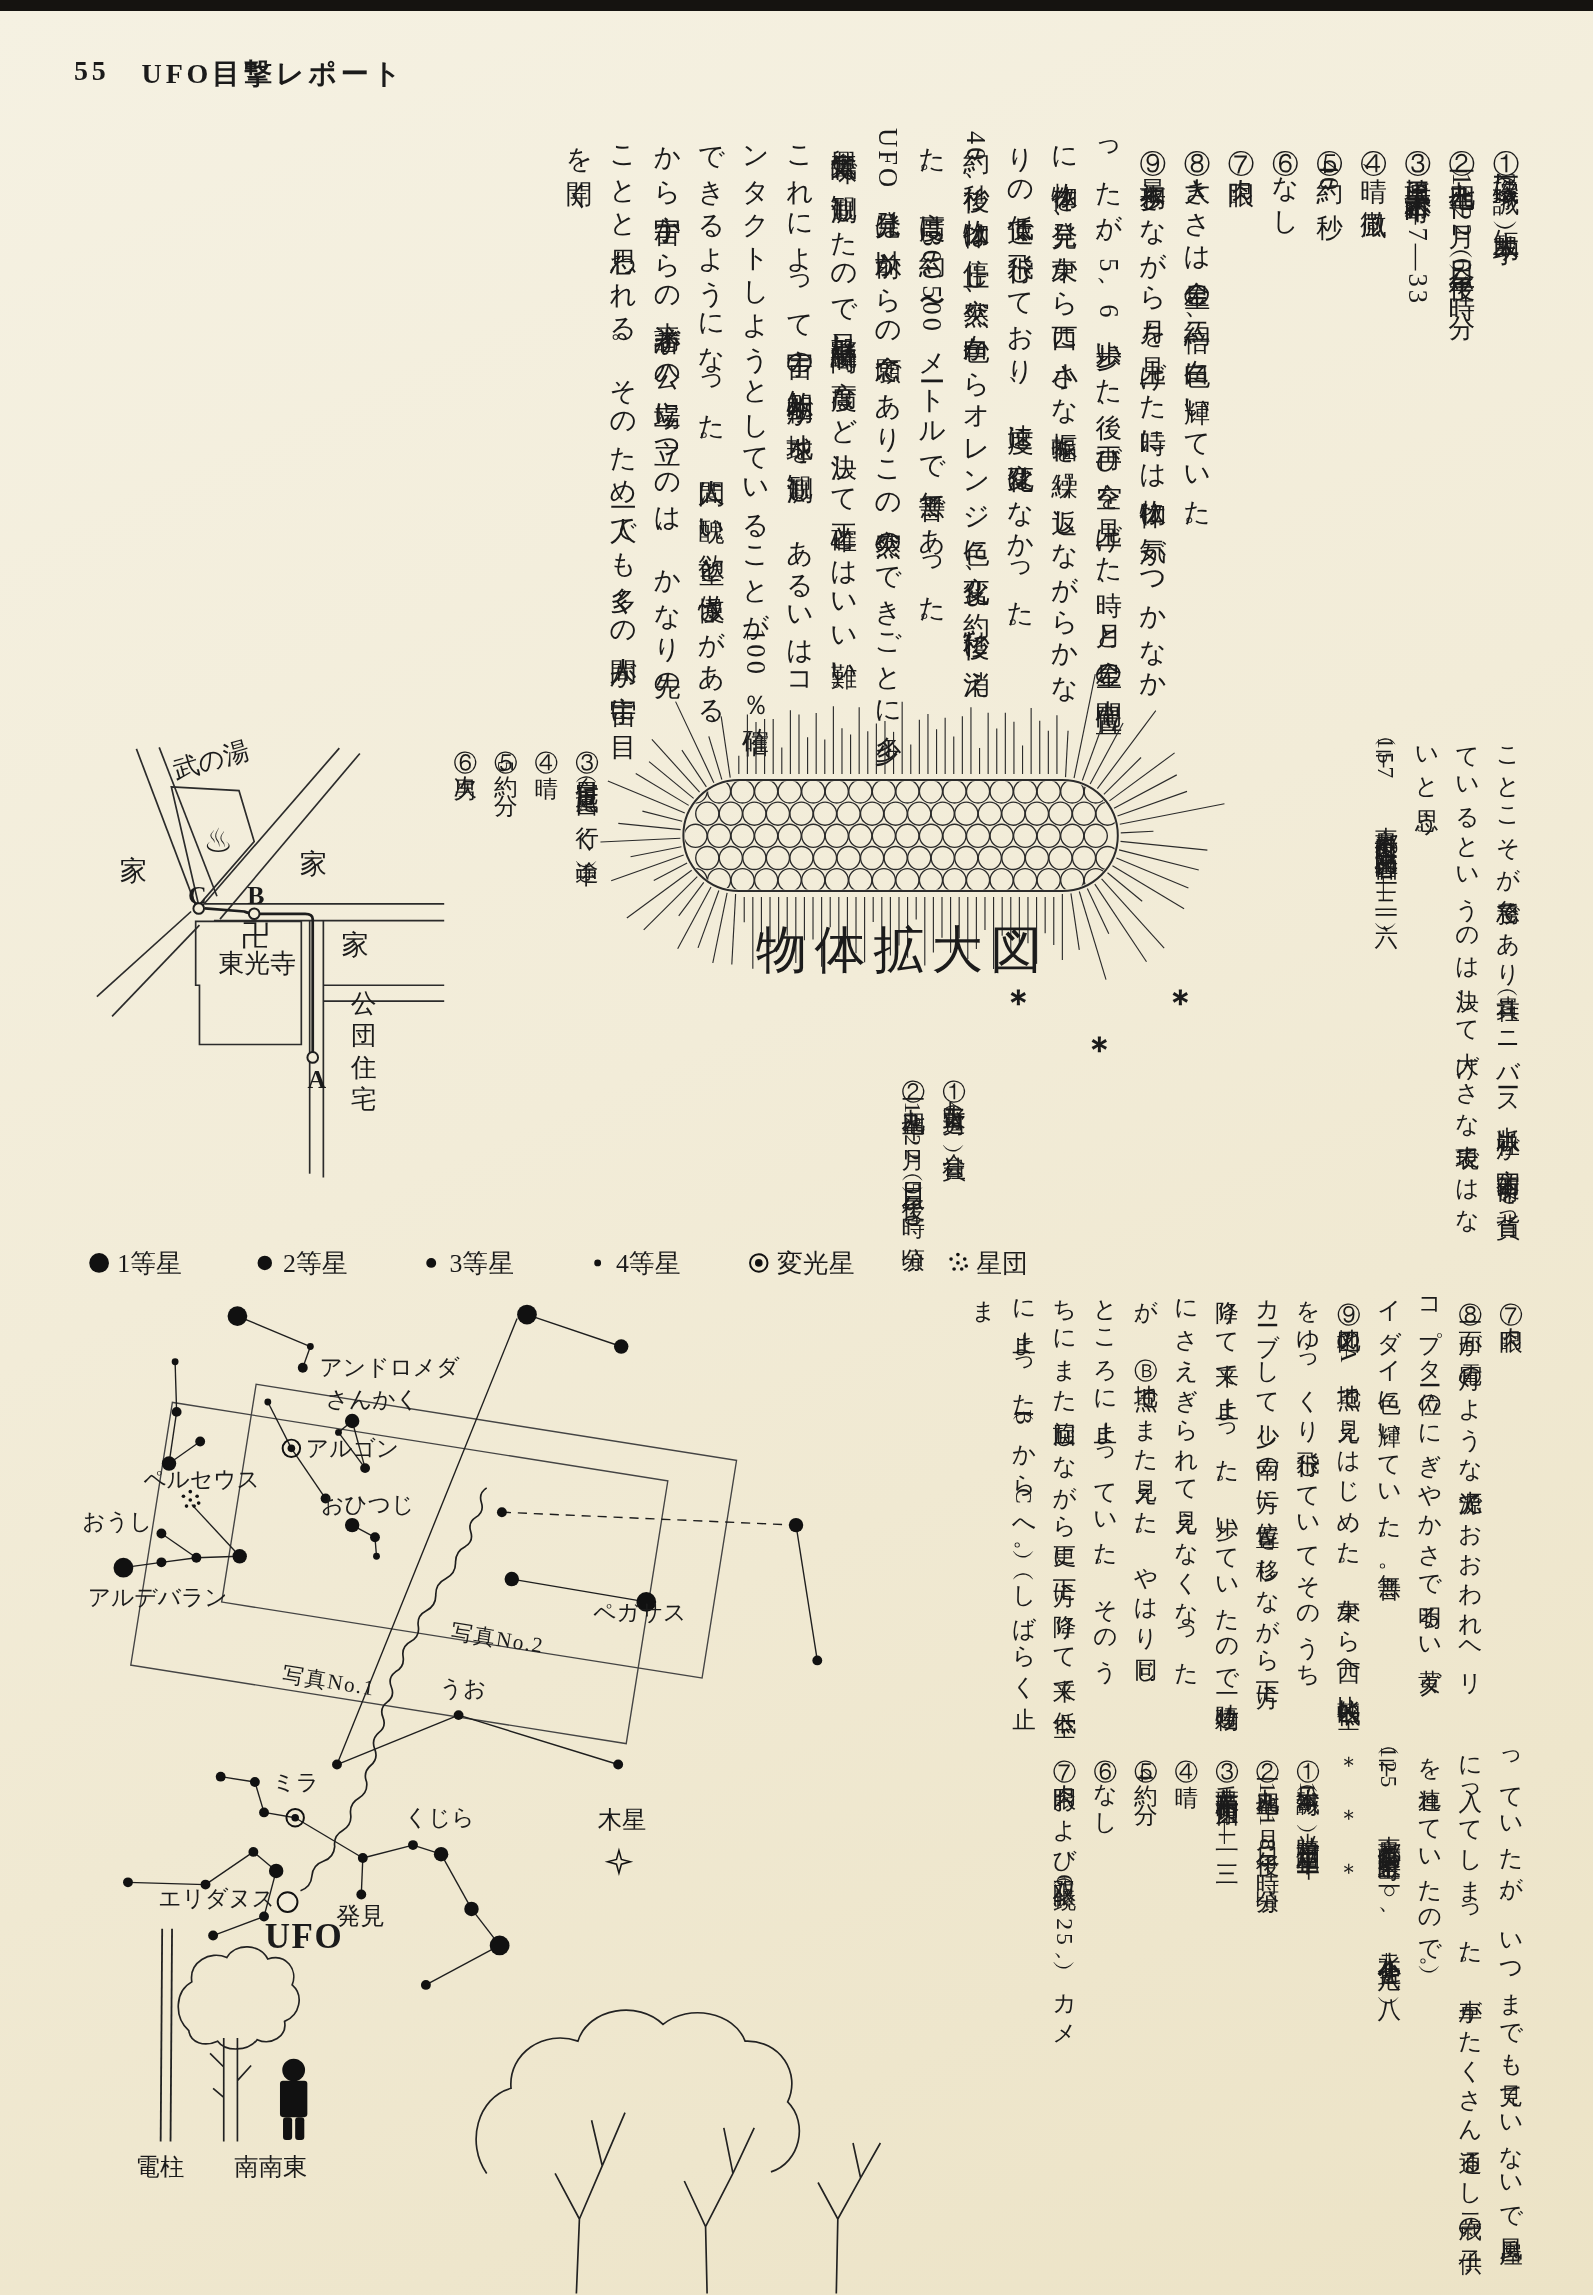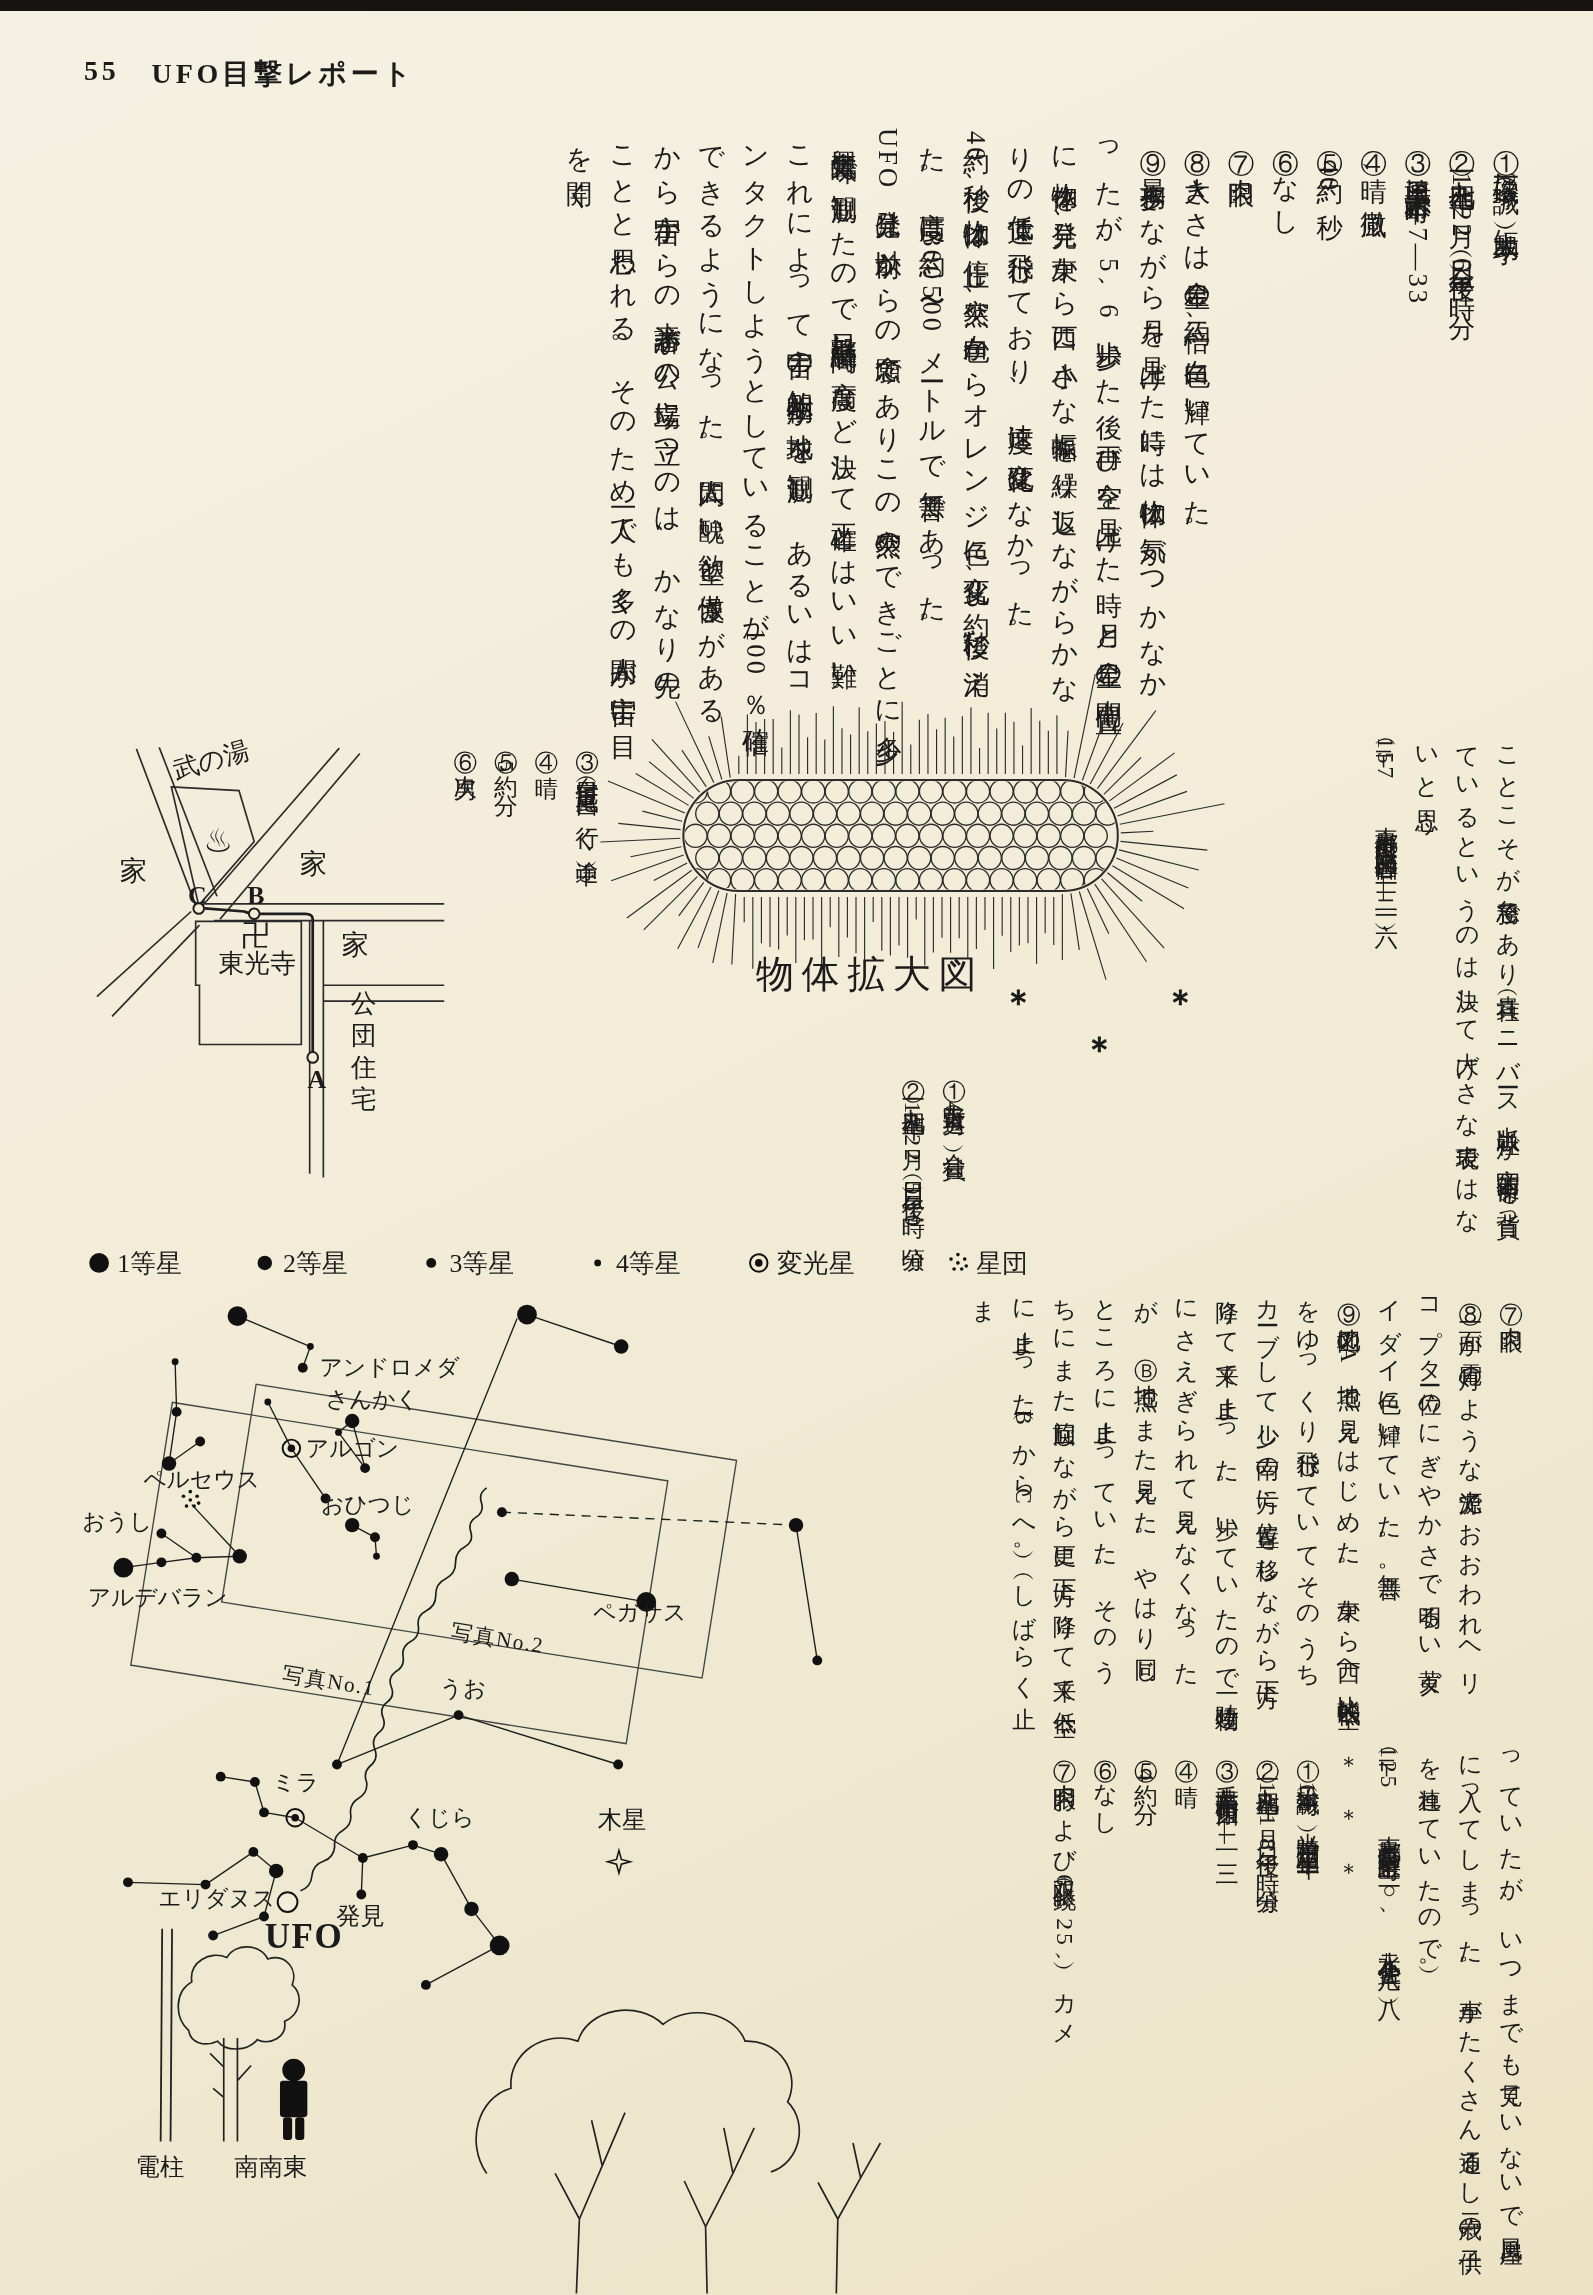--- a/index.html
+++ b/index.html
@@ -5,38 +5,38 @@
   html,body{margin:0;padding:0;}
   .page{
     position:relative;
     width:1593px;height:2295px;
     background:linear-gradient(155deg,#f5f1e2 0%,#f2ecd8 45%,#ece3c6 100%);
     font-family:"Liberation Serif","DejaVu Serif",serif;
     color:#1b1b1b;
     overflow:hidden;
   }
   .scan-edge{position:absolute;top:0;left:0;width:100%;height:11.4px;background:#151310;}
-  .header{position:absolute;left:84px;top:55px;display:flex;gap:32px;
+  .header{position:absolute;left:74px;top:55px;display:flex;gap:32px;
     font-size:28px;font-weight:bold;letter-spacing:3.8px;justify-content:center;}
   .vtext{position:absolute;writing-mode:vertical-rl;text-orientation:mixed;}
   .vtext p{margin:0;padding:0;}
   .top-block{right:65px;top:128px;width:1444px;height:593px;
     font-size:26.6px;letter-spacing:3px;line-height:1.66;}
   .mid-right-block{right:65px;top:731px;width:289px;height:505px;
     font-size:23.6px;letter-spacing:3px;line-height:1.72;}
   .ohno-details{right:986px;top:731px;width:190px;height:414px;
     font-size:23.6px;letter-spacing:3px;line-height:1.72;}
   .ohno-entry{right:619px;top:1060px;width:441px;height:182px;
     font-size:23.6px;letter-spacing:3px;line-height:1.72;}
   .band-a{right:62px;top:1283px;width:684px;height:418px;
     font-size:23.6px;letter-spacing:3px;line-height:1.72;}
   .band-b{right:62px;top:1740px;width:684px;height:508px;
     font-size:23.6px;letter-spacing:3px;line-height:1.72;}
-  .object-caption{position:absolute;left:756px;top:949px;
-    font-size:38px;letter-spacing:7.6px;}
+  .object-caption{position:absolute;left:756px;top:916px;
+    font-size:51px;letter-spacing:7.6px;}
   .ast{position:absolute;font-size:35px;font-weight:bold;}
   .ast.a1{left:1163px;top:979px;}
   .ast.a2{left:1082px;top:1026px;}
   .ast.a3{left:1001px;top:979px;}
   svg{position:absolute;overflow:visible;}
   svg text{font-family:"Liberation Serif","DejaVu Serif",serif;fill:#1b1b1b;}
 </style>
 </head>
 <body>
 

